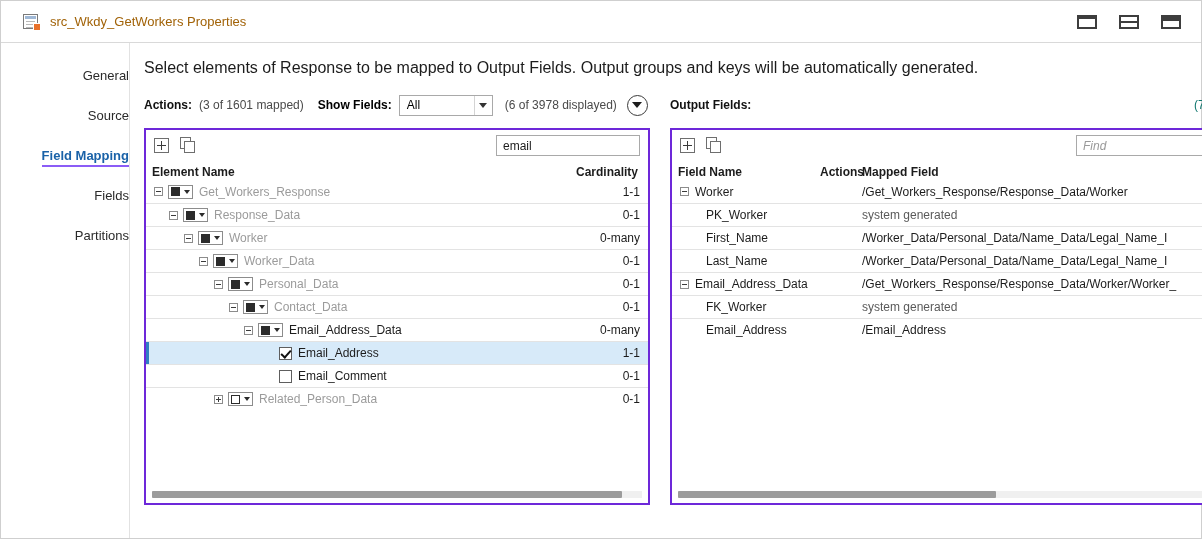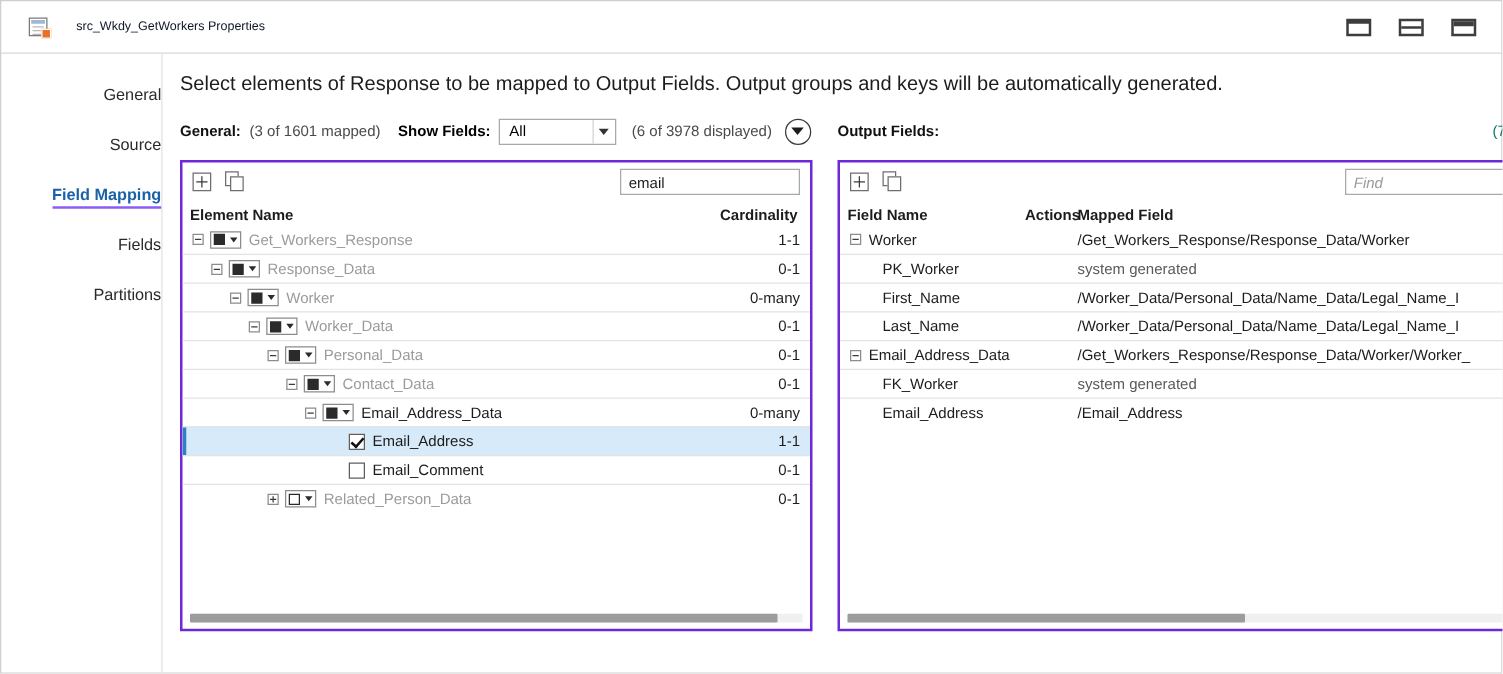--- a/index.html
+++ b/index.html
@@ -62,23 +62,22 @@
   }
   .title-icon .dot {
     position: absolute;
     right: 0; bottom: 0;
     width: 8px; height: 8px;
     background: #e8712a;
     border: 1px solid #ffffff;
     box-sizing: border-box;
   }
   .title-text {
-    font-size: 10px;
-    color: #0f172a;
-    margin-left: 11px;
+    font-size: 13px;
+    color: #a16207;
   }
   .win-buttons {
     position: absolute;
     right: 14px;
     top: 9px;
     display: flex;
     gap: 10px;
   }
   .win-btn {
     width: 32px;
@@ -480,21 +479,21 @@
       <div class="nav-item"><span class="nav-label">Partitions</span></div>
     </div>
 
     <div class="content">
       <div class="instruction">Select elements of Response to be mapped to Output Fields. Output groups and keys will be automatically generated.</div>
 
       <div class="columns">
 
         <div class="col-left">
           <div class="col-header">
-            <span class="col-title">General:</span>
+            <span class="col-title">Actions:</span>
             <span class="muted">(3 of 1601 mapped)</span>
             <span class="showfields-label">Show Fields:</span>
             <div class="select">
               <span>All</span>
               <span class="sep"></span>
               <span class="caret"></span>
             </div>
             <span class="muted" style="margin-left:12px">(6 of 3978 displayed)</span>
             <div class="filter-circle">
                 <span class="tri"></span>

